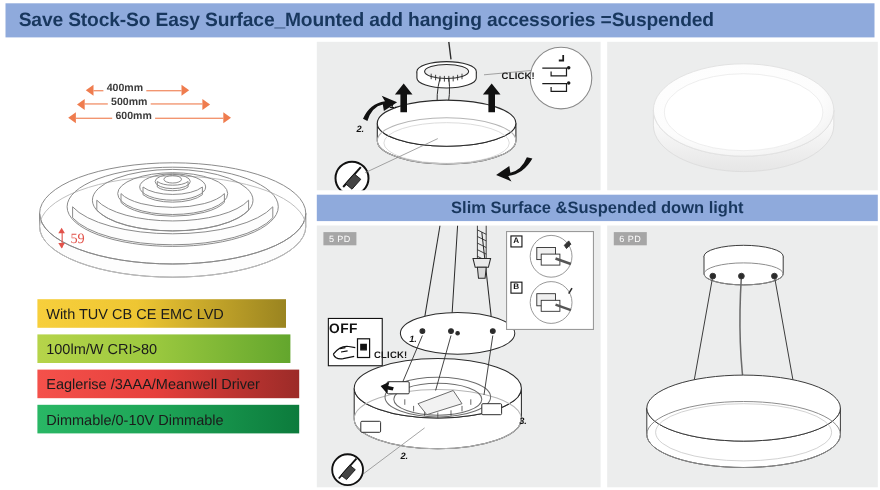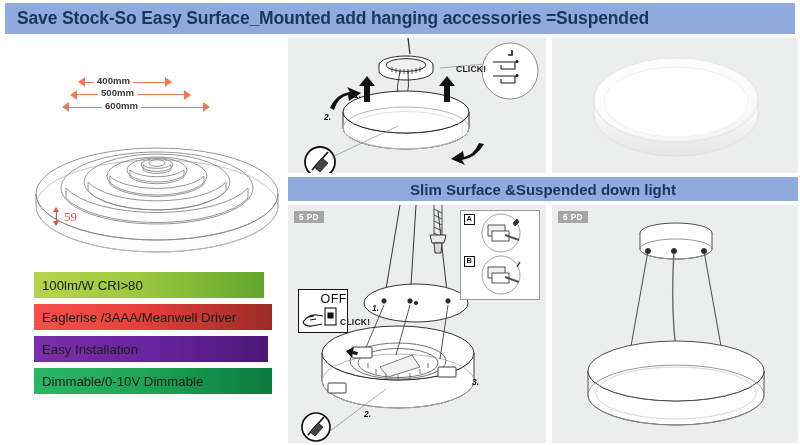--- a/index.html
+++ b/index.html
@@ -67,36 +67,36 @@
   .banner{
     position:absolute;left:288px;top:177px;width:510px;height:24px;
     background:#8faadc;display:flex;align-items:center;justify-content:center;
   }
   .banner .txt{font-size:15px;font-weight:bold;color:#18375e;white-space:nowrap;}
   .p-botmid{left:288px;top:205px;width:258px;height:238px;}
   .p-botright{left:552px;top:205px;width:246px;height:238px;}
 
   .pd-badge{
     position:absolute;left:6px;top:6px;background:#a6a6a6;color:#fff;
-    font-size:8.2px;font-weight:bold;padding:1.5px 5px;letter-spacing:.4px;
+    font-size:8.2px;font-weight:normal;padding:1.5px 5px;letter-spacing:.4px;
   }
 
   .callout{
     position:absolute;font-size:8.6px;font-weight:bold;color:#1a1a1a;
     letter-spacing:.2px;white-space:nowrap;
   }
   .step-num{position:absolute;font-size:8.4px;font-weight:bold;color:#111;font-style:italic;}
 
   .off-box{
     position:absolute;background:#fff;border:1.6px solid #111;
     width:48px;height:42px;
   }
   .off-box .off-txt{
-    position:absolute;left:0;right:0;top:2px;text-align:right;
-    font-size:12.5px;font-weight:normal;color:#111;letter-spacing:.5px;
+    position:absolute;left:0;right:0;top:2px;text-align:left;
+    font-size:12.5px;font-weight:bold;color:#111;letter-spacing:.5px;
   }
 
   .ab-box{
     position:absolute;background:#fff;border:1px solid #9a9a9a;
   }
   .ab-letter{position:absolute;font-size:7.4px;font-weight:bold;color:#111;
     background:#fff;border:1px solid #111;padding:0 1.6px;line-height:1.15;}
   svg{display:block;overflow:visible;}
 </style>
 </head>
@@ -165,28 +165,28 @@
     </div>
 
     <div class="h-dim">
       <div class="vtop"></div>
       <div class="vline"></div>
       <div class="vbot"></div>
       <div class="htxt">59</div>
     </div>
 
     <div class="bars">
+      <div class="bar b0">
+        <span>With TUV CB CE EMC LVD</span>
+      </div>
       <div class="bar b2">
         <span>100lm/W CRI&gt;80</span>
       </div>
       <div class="bar b3">
         <span>Eaglerise /3AAA/Meanwell Driver</span>
-      </div>
-      <div class="bar b4">
-        <span>Easy Installation</span>
       </div>
       <div class="bar b5">
         <span>Dimmable/0-10V Dimmable</span>
       </div>
     </div>
   </div>
 
   <div class="panel p-topmid">
     <svg width="258" height="135" viewBox="0 0 258 135">
       <g fill="none" stroke="#2b2b2b" stroke-width="1">

